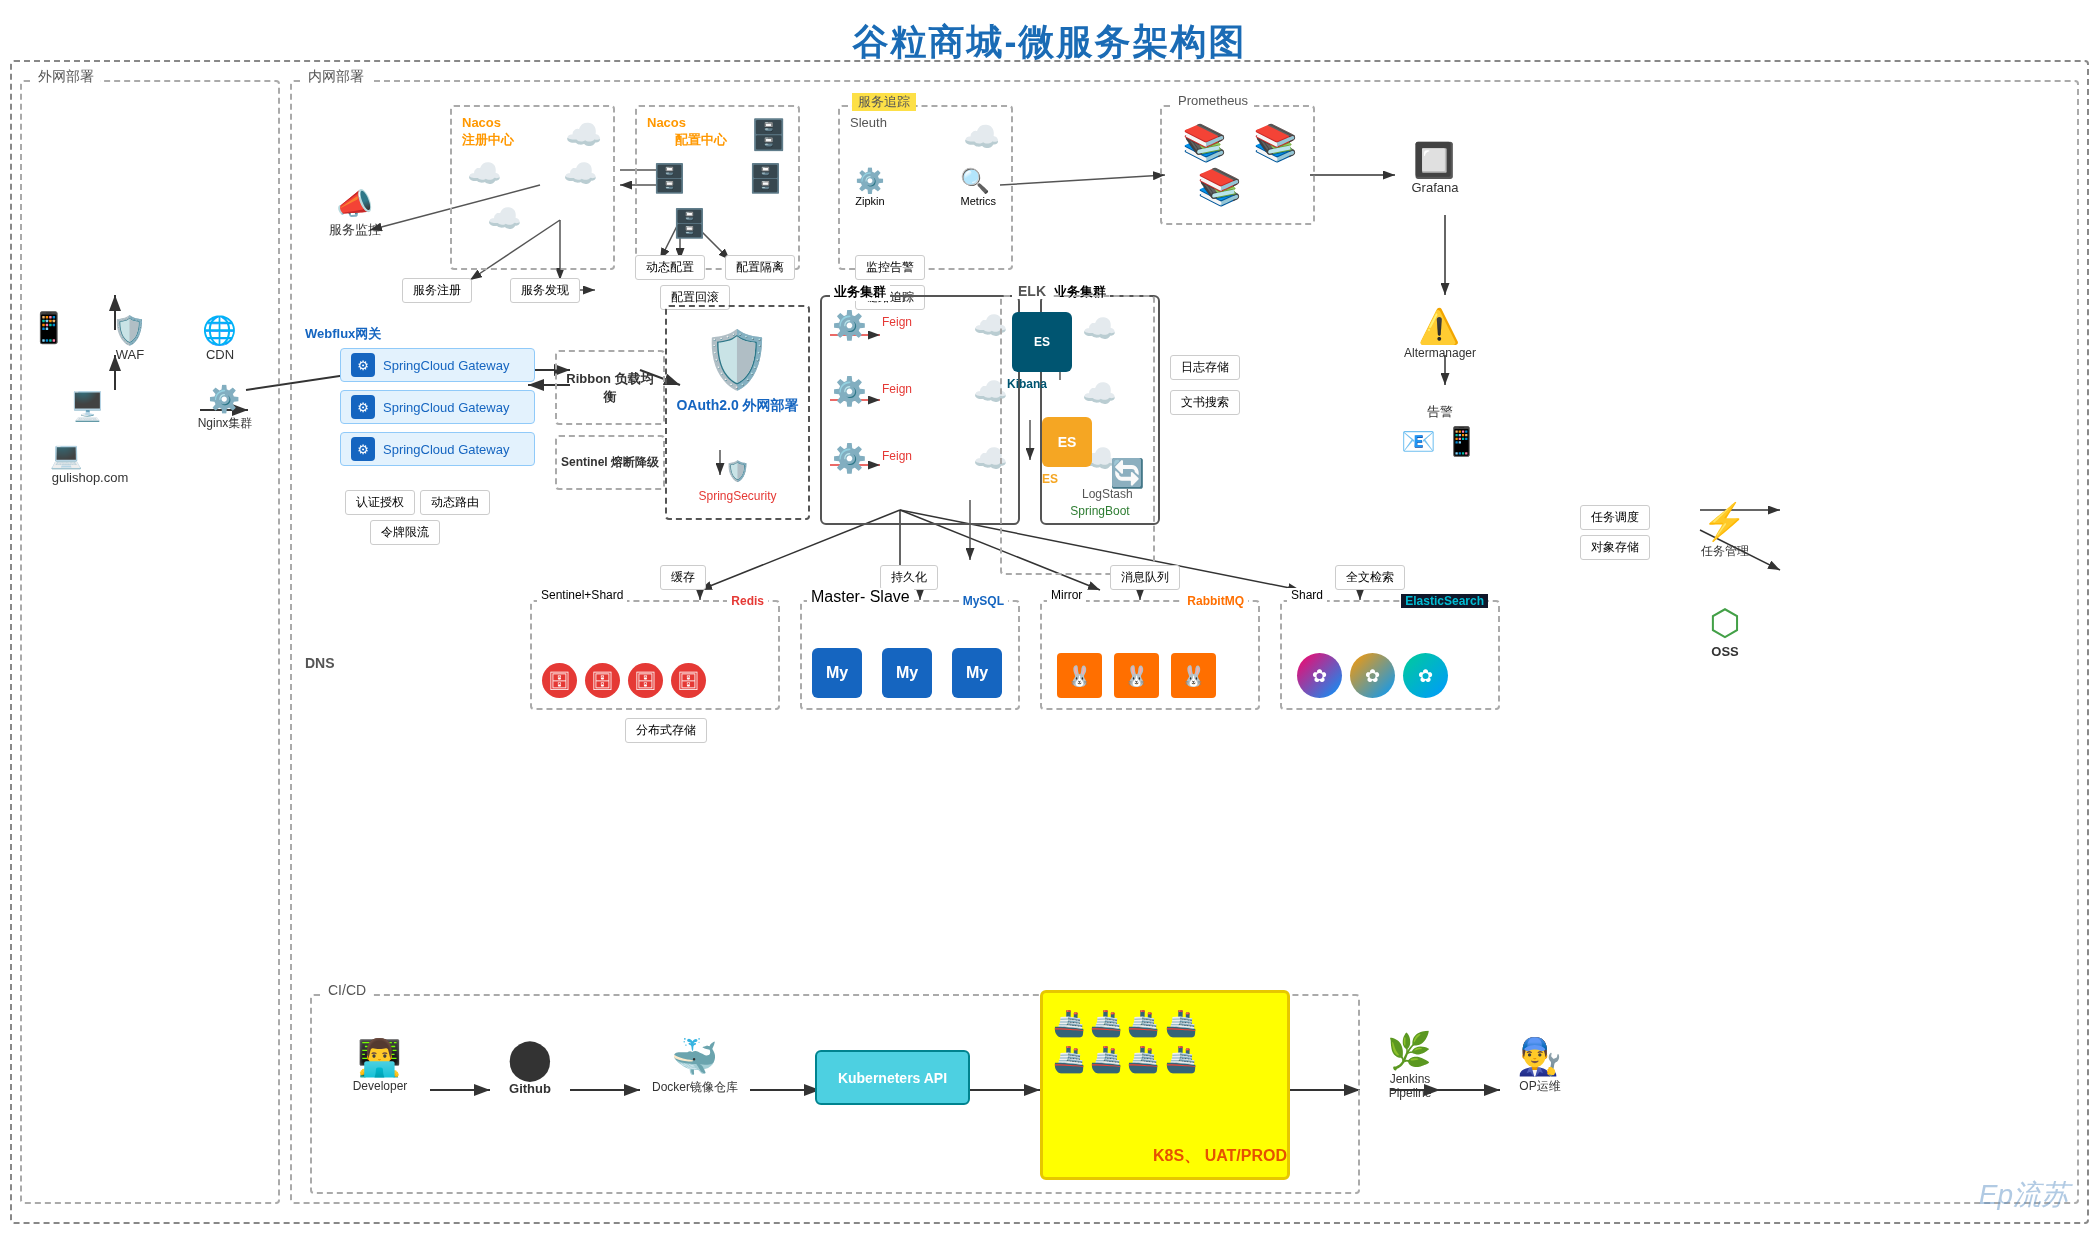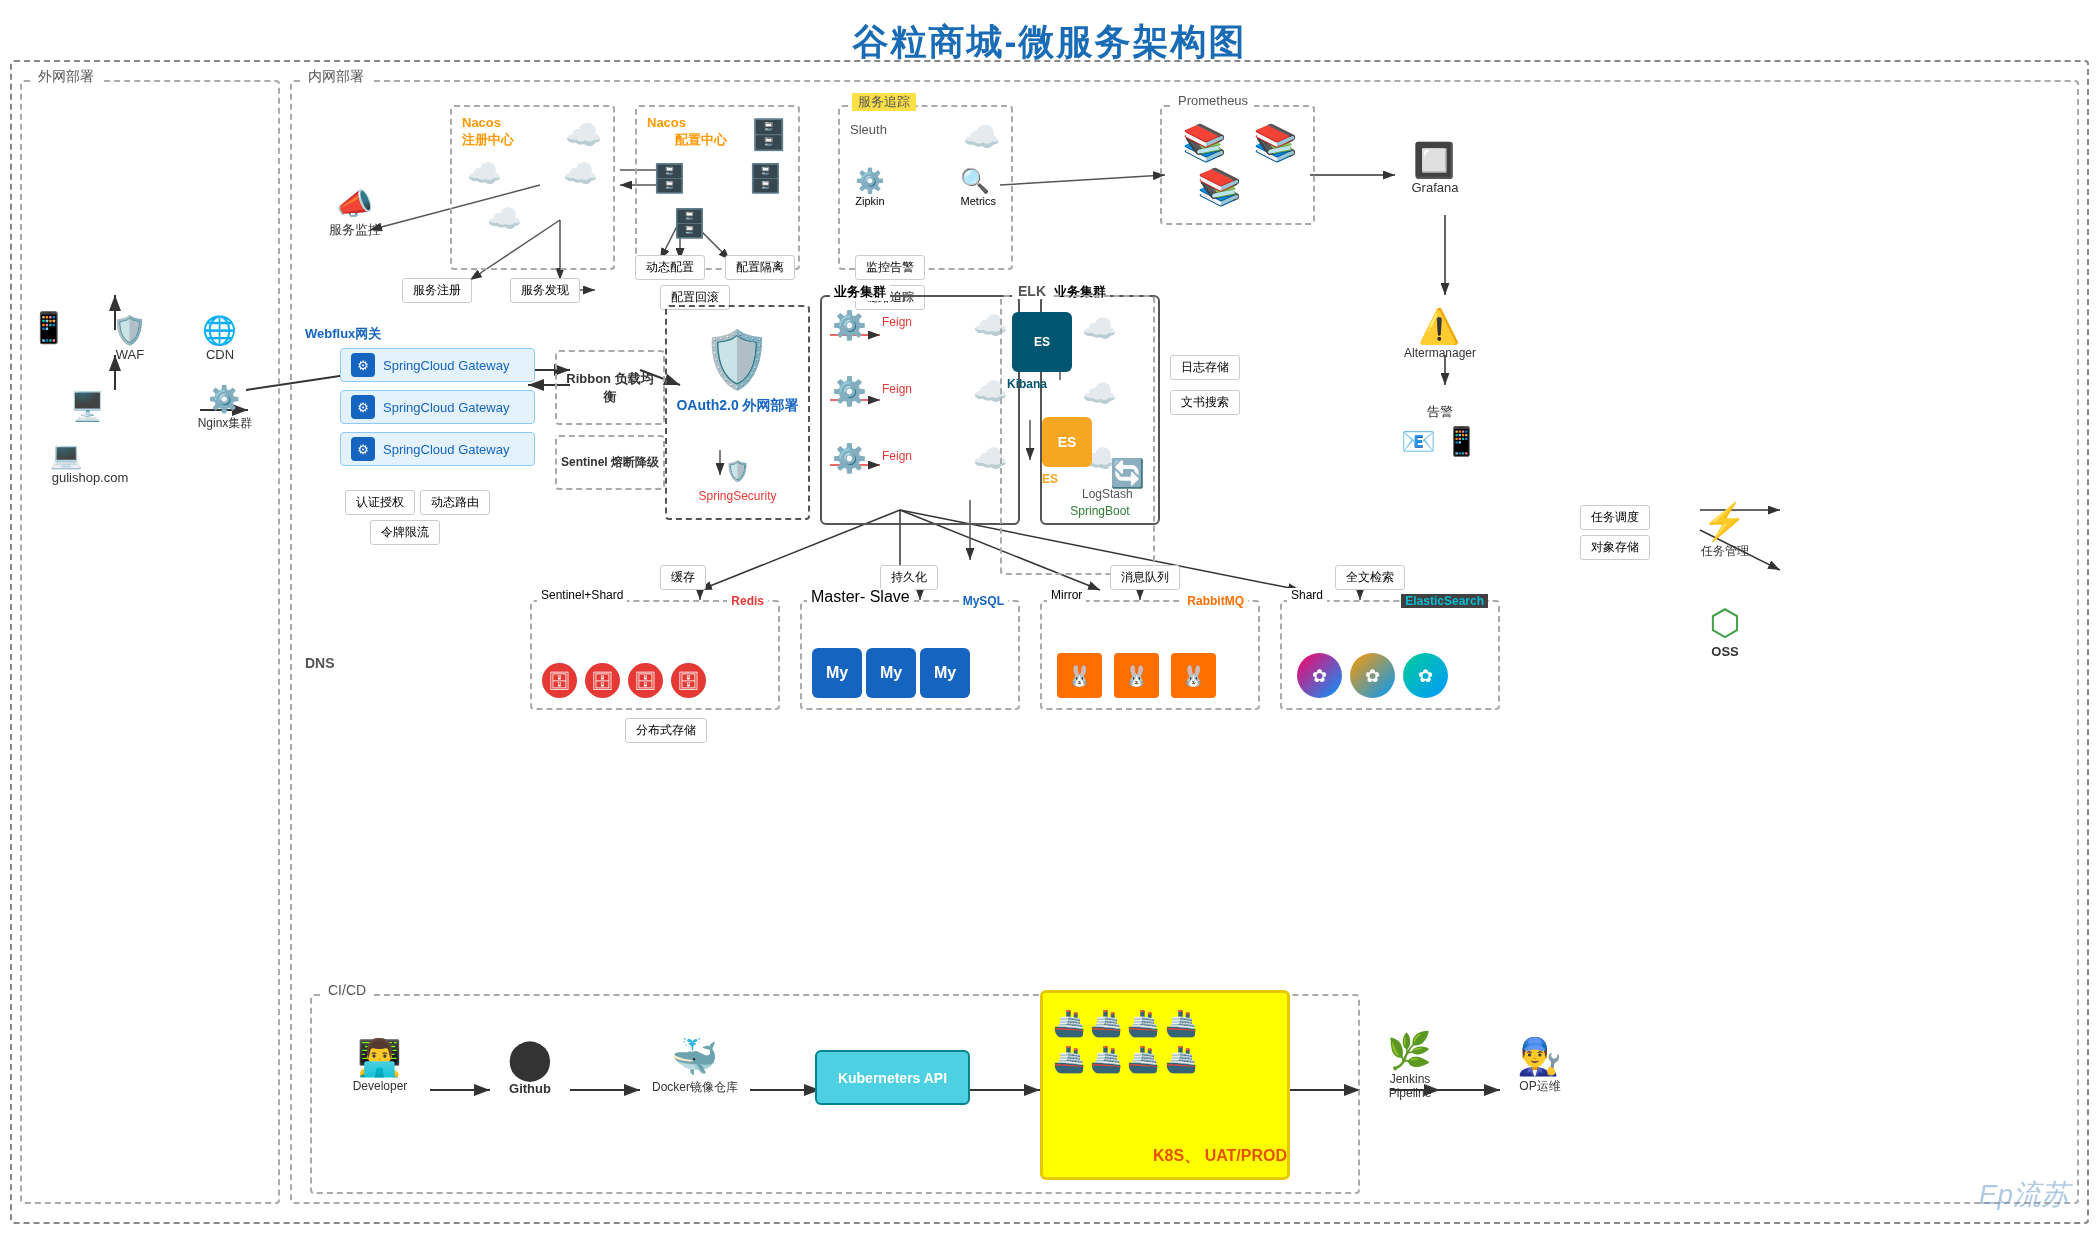--- a/index.html
+++ b/index.html
@@ -314,21 +314,21 @@
   <span>配置隔离</span>
 </div>
 
 <div class="label-box" style="position:absolute;left:660px;top:285px;font-size:12px;">
   <span>配置回滚</span>
 </div>
 
 <div style="position:absolute;left:838px;top:105px;width:175px;height:165px;border:2px dashed #aaa;border-radius:4px;">
   <div style="position:absolute;top:-14px;left:12px;background:#fde047;padding:0 6px;font-size:13px;color:#555;">服务追踪</div>
 
-  <div style="position:absolute;top:15px;left:10px;font-size:13px;color:#555;">Sleuth</div>
+  <div style="position:absolute;top:8px;left:10px;font-size:13px;color:#555;">Sleuth</div>
   <div style="position:absolute;top:12px;right:10px;font-size:30px;color:#00bcd4;">☁️</div>
 
   <div style="position:absolute;top:60px;left:15px;">
     <div style="font-size:24px;color:#555;">⚙️</div>
     <div style="font-size:11px;text-align:center;">Zipkin</div>
   </div>
 
   <div style="position:absolute;top:60px;right:15px;">
     <div style="font-size:24px;color:#555;">🔍</div>
     <div style="font-size:11px;text-align:center;">Metrics</div>
@@ -472,41 +472,41 @@
   </div>
 </div>
 
 <div class="label-box" style="position:absolute;left:625px;top:718px;font-size:12px;">分布式存储</div>
 
 <div style="position:absolute;left:800px;top:600px;width:220px;height:110px;border:2px dashed #aaa;border-radius:4px;">
   <div style="position:absolute;top:-14px;left:5px;background:#fff;padding:0 4px;font-size:16px;">Master-
 Slave</div>
   <div style="position:absolute;top:-8px;right:10px;background:#fff;padding:0 4px;font-size:12px;color:#1565c0;font-weight:bold;">MySQL</div>
 
-  <div style="position:absolute;bottom:10px;left:10px;display:flex;gap:4px;">
+  <div style="position:absolute;bottom:10px;left:10px;display:flex;gap:20px;">
     <div style="width:50px;height:50px;background:#1565c0;border-radius:6px;display:flex;align-items:center;justify-content:center;color:#fff;font-weight:bold;font-size:16px;">My</div>
     <div style="width:50px;height:50px;background:#1565c0;border-radius:6px;display:flex;align-items:center;justify-content:center;color:#fff;font-weight:bold;font-size:16px;">My</div>
     <div style="width:50px;height:50px;background:#1565c0;border-radius:6px;display:flex;align-items:center;justify-content:center;color:#fff;font-weight:bold;font-size:16px;">My</div>
   </div>
 </div>
 
 <div style="position:absolute;left:1040px;top:600px;width:220px;height:110px;border:2px dashed #aaa;border-radius:4px;">
   <div style="position:absolute;top:-14px;left:5px;background:#fff;padding:0 4px;font-size:12px;">Mirror</div>
   <div style="position:absolute;top:-8px;right:10px;background:#fff;padding:0 4px;font-size:12px;color:#ff6f00;font-weight:bold;">RabbitMQ</div>
 
   <div style="position:absolute;bottom:10px;left:15px;display:flex;gap:12px;">
     <div style="width:45px;height:45px;background:#ff6f00;border-radius:4px;display:flex;align-items:center;justify-content:center;color:#fff;font-size:20px;">🐰</div>
     <div style="width:45px;height:45px;background:#ff6f00;border-radius:4px;display:flex;align-items:center;justify-content:center;color:#fff;font-size:20px;">🐰</div>
     <div style="width:45px;height:45px;background:#ff6f00;border-radius:4px;display:flex;align-items:center;justify-content:center;color:#fff;font-size:20px;">🐰</div>
   </div>
 </div>
 
 <div style="position:absolute;left:1280px;top:600px;width:220px;height:110px;border:2px dashed #aaa;border-radius:4px;">
   <div style="position:absolute;top:-14px;left:5px;background:#fff;padding:0 4px;font-size:12px;">Shard</div>
-  <div style="position:absolute;top:-8px;right:10px;background:#404040;padding:0 4px;font-size:12px;color:#00bcd4;font-weight:bold;">ElasticSearch</div>
+  <div style="position:absolute;top:-8px;right:10px;background:#0f172a;padding:0 4px;font-size:12px;color:#00bcd4;font-weight:bold;">ElasticSearch</div>
 
   <div style="position:absolute;bottom:10px;left:15px;display:flex;gap:8px;">
     <div style="width:45px;height:45px;border-radius:50%;background:linear-gradient(135deg,#f06,#09f);display:flex;align-items:center;justify-content:center;color:#fff;font-size:18px;">✿</div>
     <div style="width:45px;height:45px;border-radius:50%;background:linear-gradient(135deg,#f90,#09f);display:flex;align-items:center;justify-content:center;color:#fff;font-size:18px;">✿</div>
     <div style="width:45px;height:45px;border-radius:50%;background:linear-gradient(135deg,#0c9,#09f);display:flex;align-items:center;justify-content:center;color:#fff;font-size:18px;">✿</div>
   </div>
 </div>
 
 <div style="position:absolute;left:305px;top:655px;font-size:14px;color:#555;font-weight:bold;">DNS</div>
 

